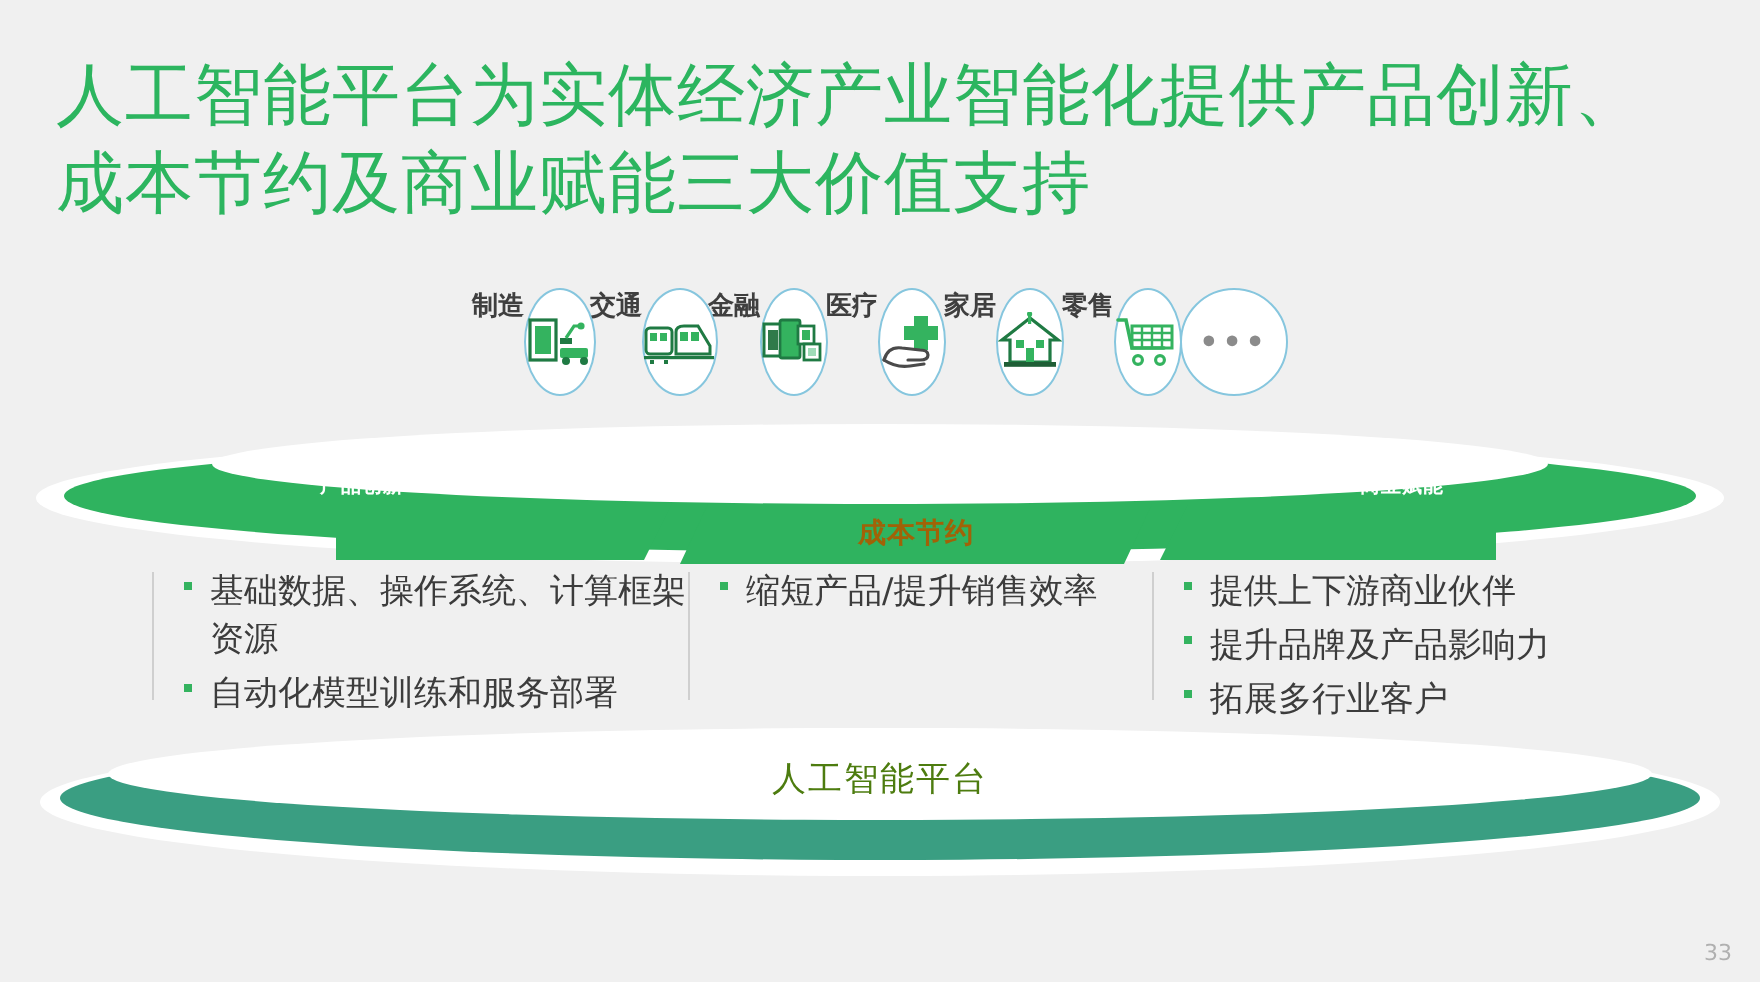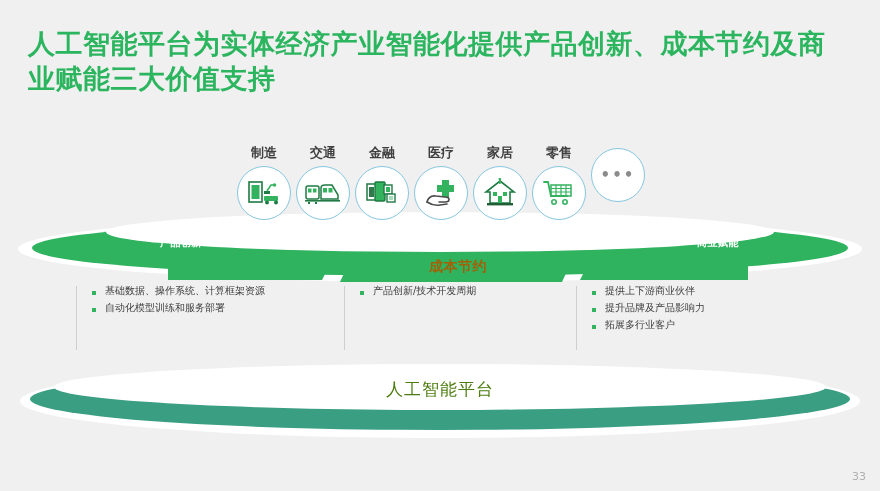--- a/index.html
+++ b/index.html
@@ -7,30 +7,30 @@
   body {
     background:#f0f0f0;
     font-family:"DejaVu Sans","Liberation Sans",sans-serif;
     position:relative; overflow:hidden;
   }
   #slide { position:absolute; inset:0; }
 
   
   #title {
     position:absolute; left:28px; top:26px; width:820px;
-    font-size:27px; line-height:1.30; font-weight:700;
+    font-size:34px; line-height:1.30; font-weight:400;
     color:#2cb55f; letter-spacing:.5px;
   }
 
   
   #icon-strip {
     position:absolute; left:236px; top:144px; width:410px; height:96px;
     display:flex; justify-content:space-between; align-items:flex-start;
   }
-  .ind-item { width:56px; display:flex; flex-direction:column; align-items:center; }
+  .ind-item { width:56px; display:flex; flex-direction:row; }
   .ind-label { font-size:13px; color:#3f3f3f; font-weight:600; margin-bottom:4px; white-space:nowrap; }
   .ind-circle {
     width:54px; height:54px; border-radius:50%;
     background:#ffffff; border:1.4px solid #86c6de;
     display:flex; align-items:center; justify-content:center;
     position:relative; z-index:4;
   }
   .ind-circle svg { display:block; }
   .dots { letter-spacing:2px; font-size:15px; color:#8b8b8b; font-weight:700; line-height:1; }
 
@@ -46,21 +46,21 @@
   }
   #ring-hole {
     position:absolute; left:88px; top:0px; width:668px; height:40px;
     border-radius:50%; background:#ffffff;
   }
   .ring-label {
     position:absolute; color:#ffffff; font-size:10px; font-weight:700;
     letter-spacing:.5px; z-index:6; white-space:nowrap;
   }
   #label-left  { left:142px; top:24px; }
-  #label-right { left:662px; top:24px;margin-left:17px; }
+  #label-right { left:662px; top:24px; }
 
   
   #ribbon-center {
     position:absolute; left:322px; top:40px; width:236px; height:30px;
     background:#2fb35f; z-index:5;
     clip-path:polygon(14px 0, 236px 0, 222px 30px, 0 30px);
   }
   #label-center {
     position:absolute; left:322px; top:40px; width:236px; height:30px;
     display:flex; align-items:center; justify-content:center;
@@ -87,21 +87,21 @@
   .col::before {
     content:""; position:absolute; left:0; top:2px;
     width:1px; height:64px; background:#cfcfcf;
   }
   #col1 { width:268px; }
   #col2 { width:232px; }
   #col3 { width:228px; }
   .blist { list-style:none; }
   .blist li {
     position:relative; padding-left:13px; margin-bottom:3px;
-    font-size:10px; line-height:1.42; color:#3c3c3c;
+    font-size:17px; line-height:1.42; color:#3c3c3c;
   }
   .blist li::before {
     content:""; position:absolute; left:0; top:7px;
     width:4px; height:4px; background:#34b35f;
   }
 
   
   #platform { position:absolute; left:20px; top:362px; width:840px; height:78px; }
   #plat-white {
     position:absolute; left:0; top:2px; width:840px; height:74px;
@@ -250,21 +250,21 @@
 
     <div class="col" id="col1">
       <ul class="blist">
         <li>基础数据、操作系统、计算框架资源</li>
         <li>自动化模型训练和服务部署</li>
       </ul>
     </div>
 
     <div class="col" id="col2">
       <ul class="blist">
-        <li>产品创新/技术开发周期</li>
+        <li>缩短产品/提升销售效率</li>
       </ul>
     </div>
 
     <div class="col" id="col3">
       <ul class="blist">
         <li>提供上下游商业伙伴</li>
         <li>提升品牌及产品影响力</li>
         <li>拓展多行业客户</li>
       </ul>
     </div>

